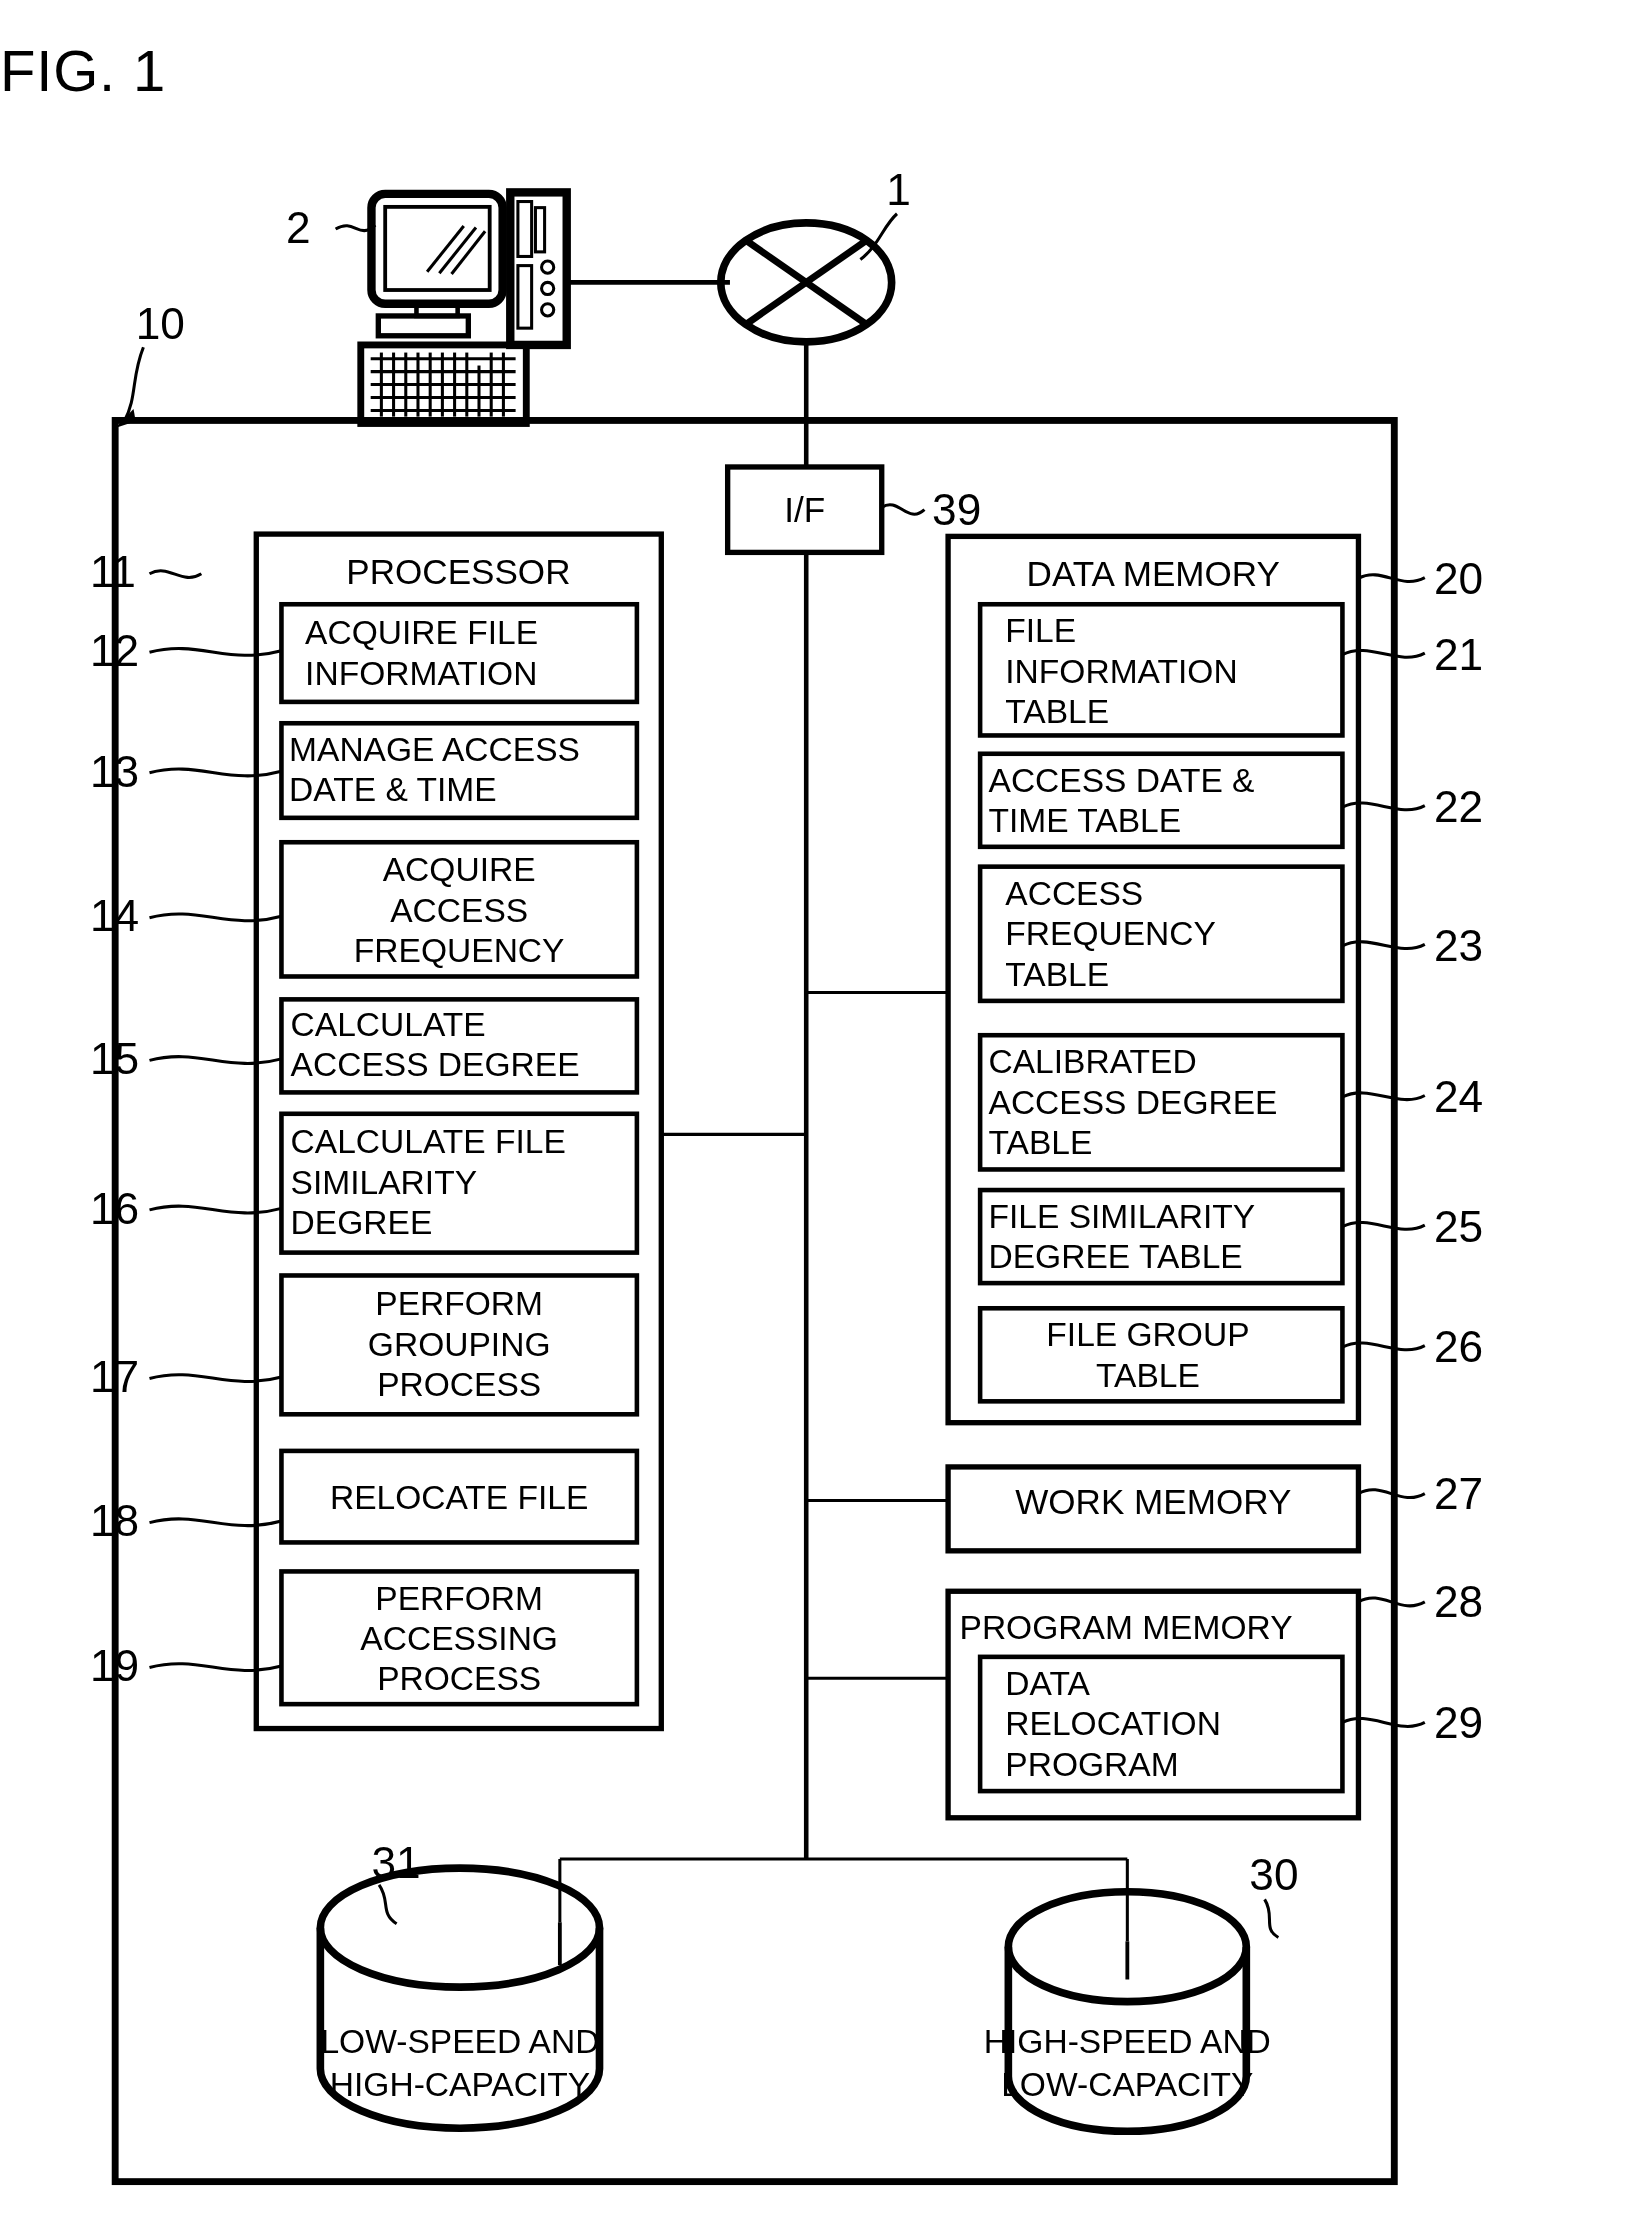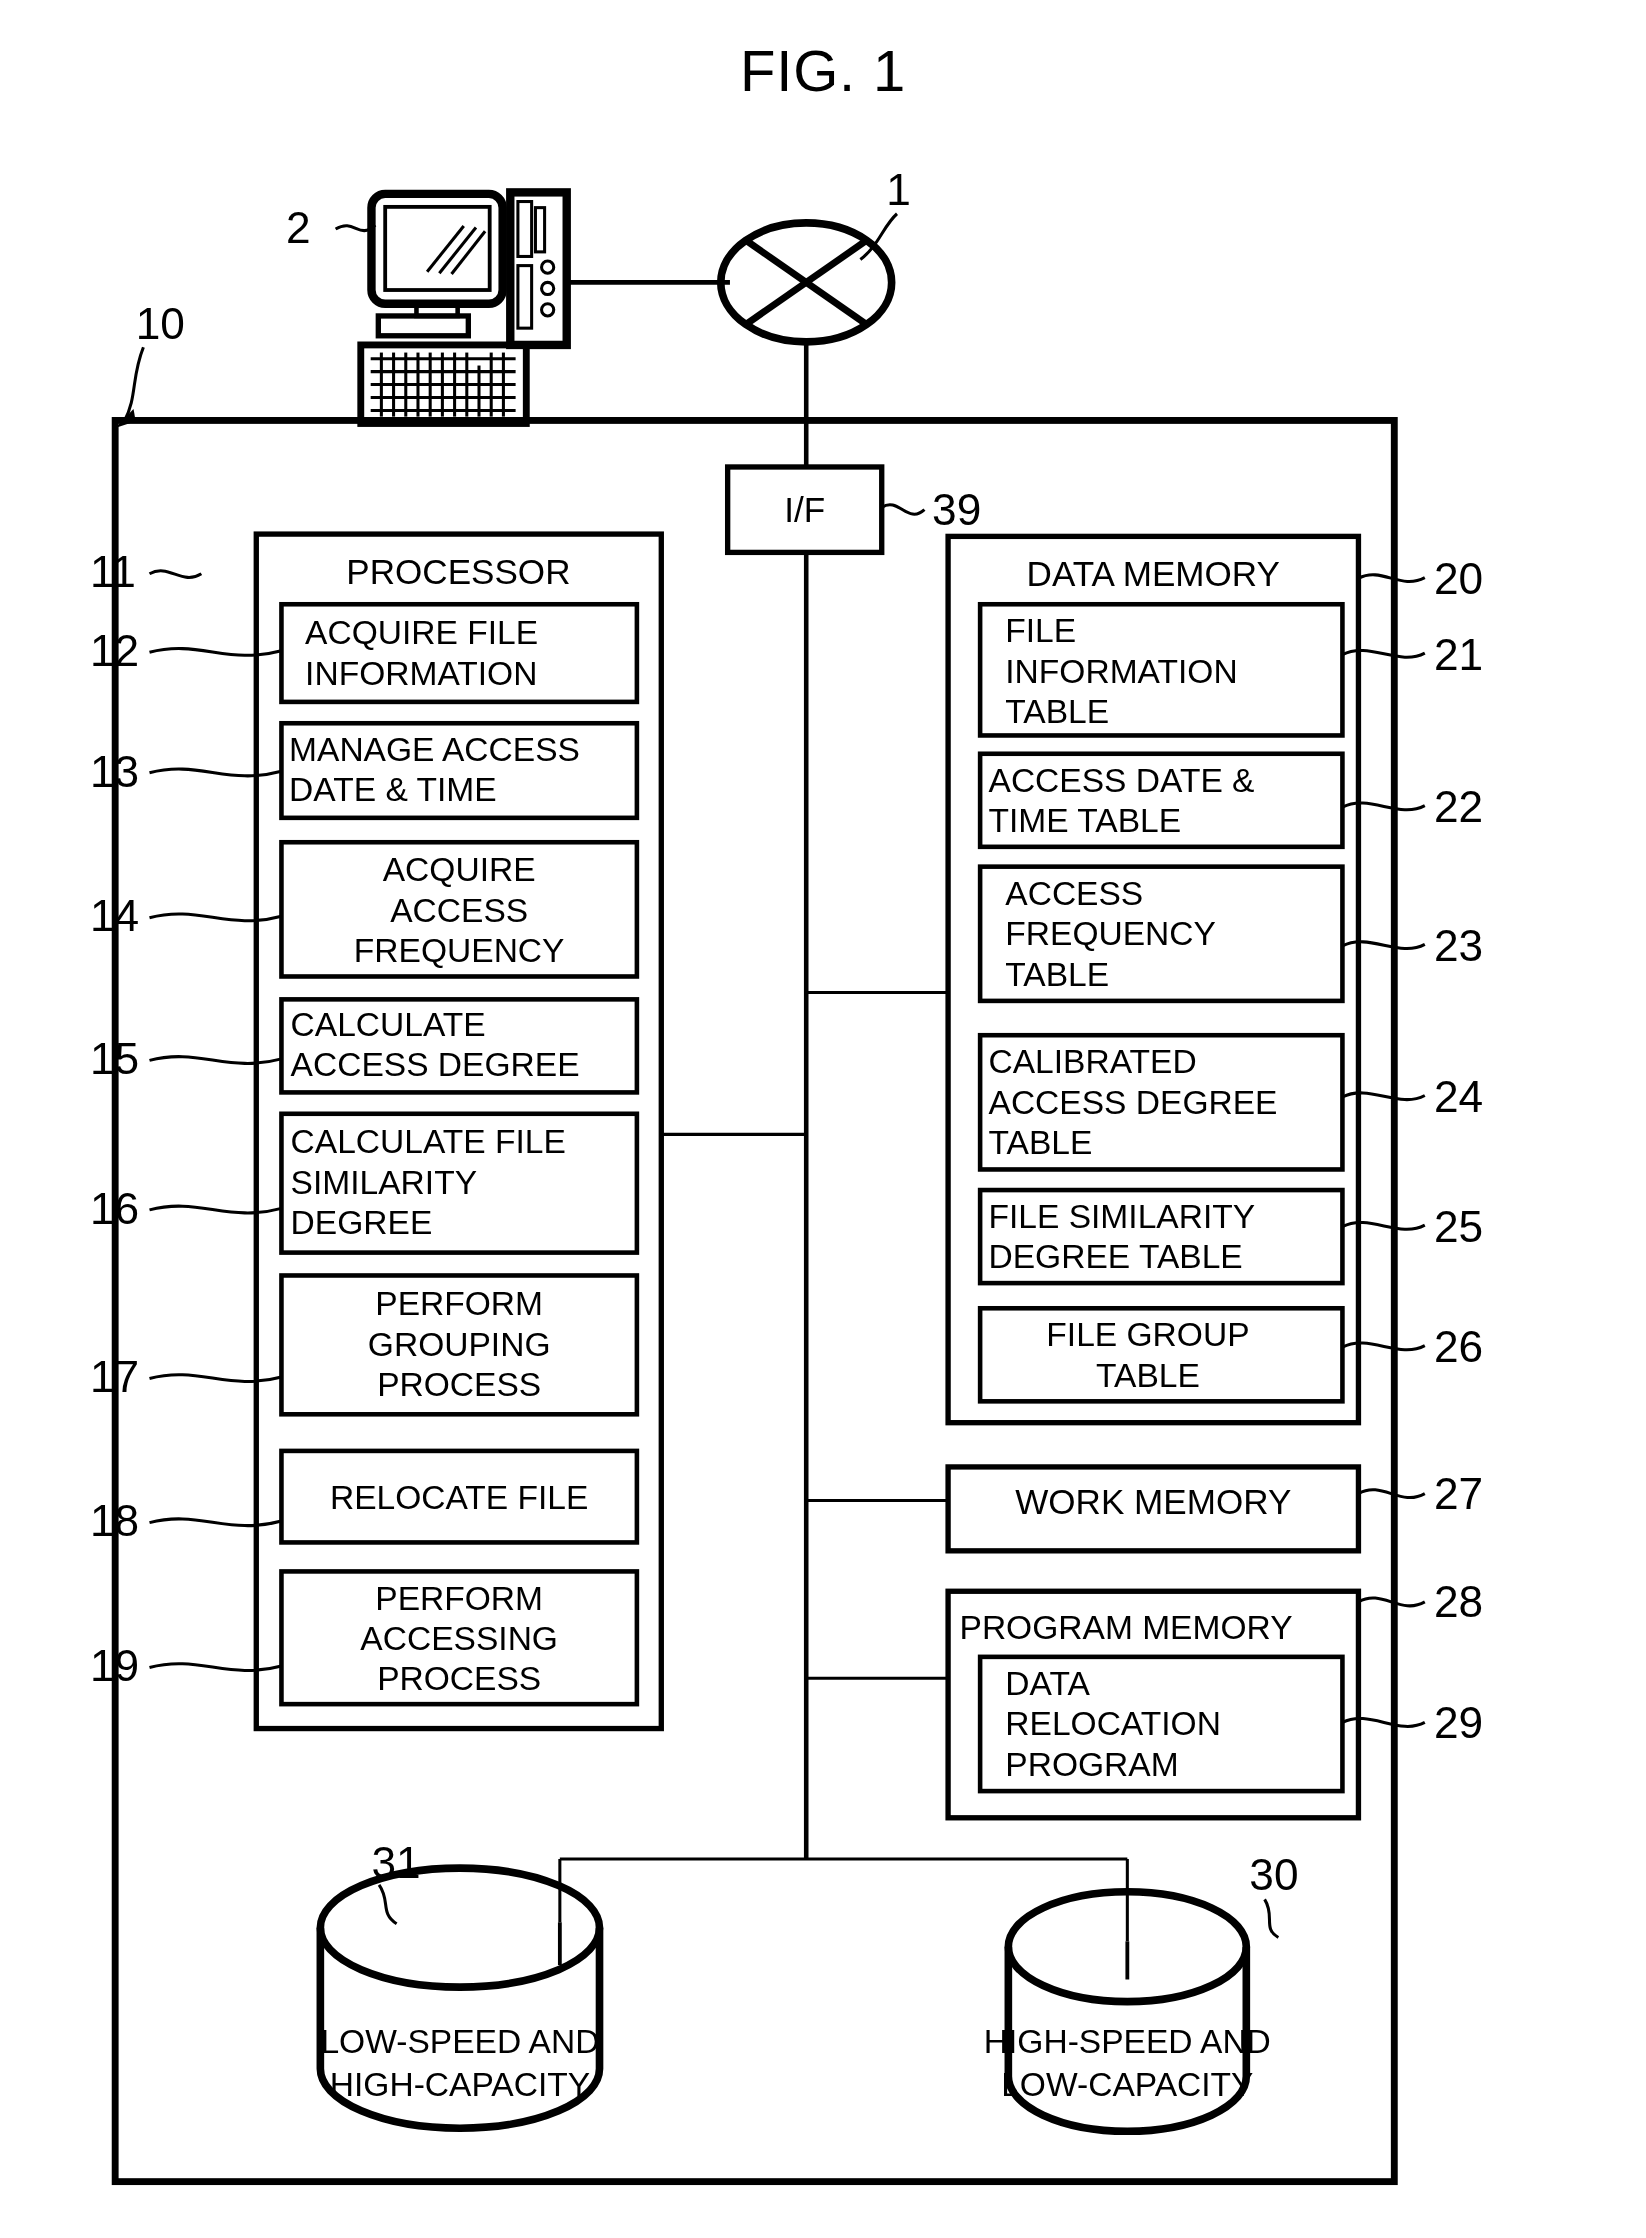--- a/index.html
+++ b/index.html
@@ -85,21 +85,21 @@
   .t-disk {
     font-size: 44px;
     text-anchor: middle;
   }
 </style>
 </head>
 <body>
 
 <div id="page">
 
-<div style="position:absolute; left:0; top:37px; width:1646px; text-align:center;">
+<div style="position:absolute; left:0; top:37px; width:1646px; text-align:left;">
   <span class="t-title" style="font-size:58px; font-family:'Liberation Sans',sans-serif; color:#000;">FIG. 1</span>
 </div>
 
 <svg class="figure" viewBox="0 0 2158 2935" xmlns="http://www.w3.org/2000/svg">
 
   <g>
 
     <rect x="487" y="254" rx="18" ry="18" width="172" height="144" class="ln" stroke-width="11"></rect>
     <rect x="505" y="271" width="137" height="109" class="ln" stroke-width="5"></rect>
 

